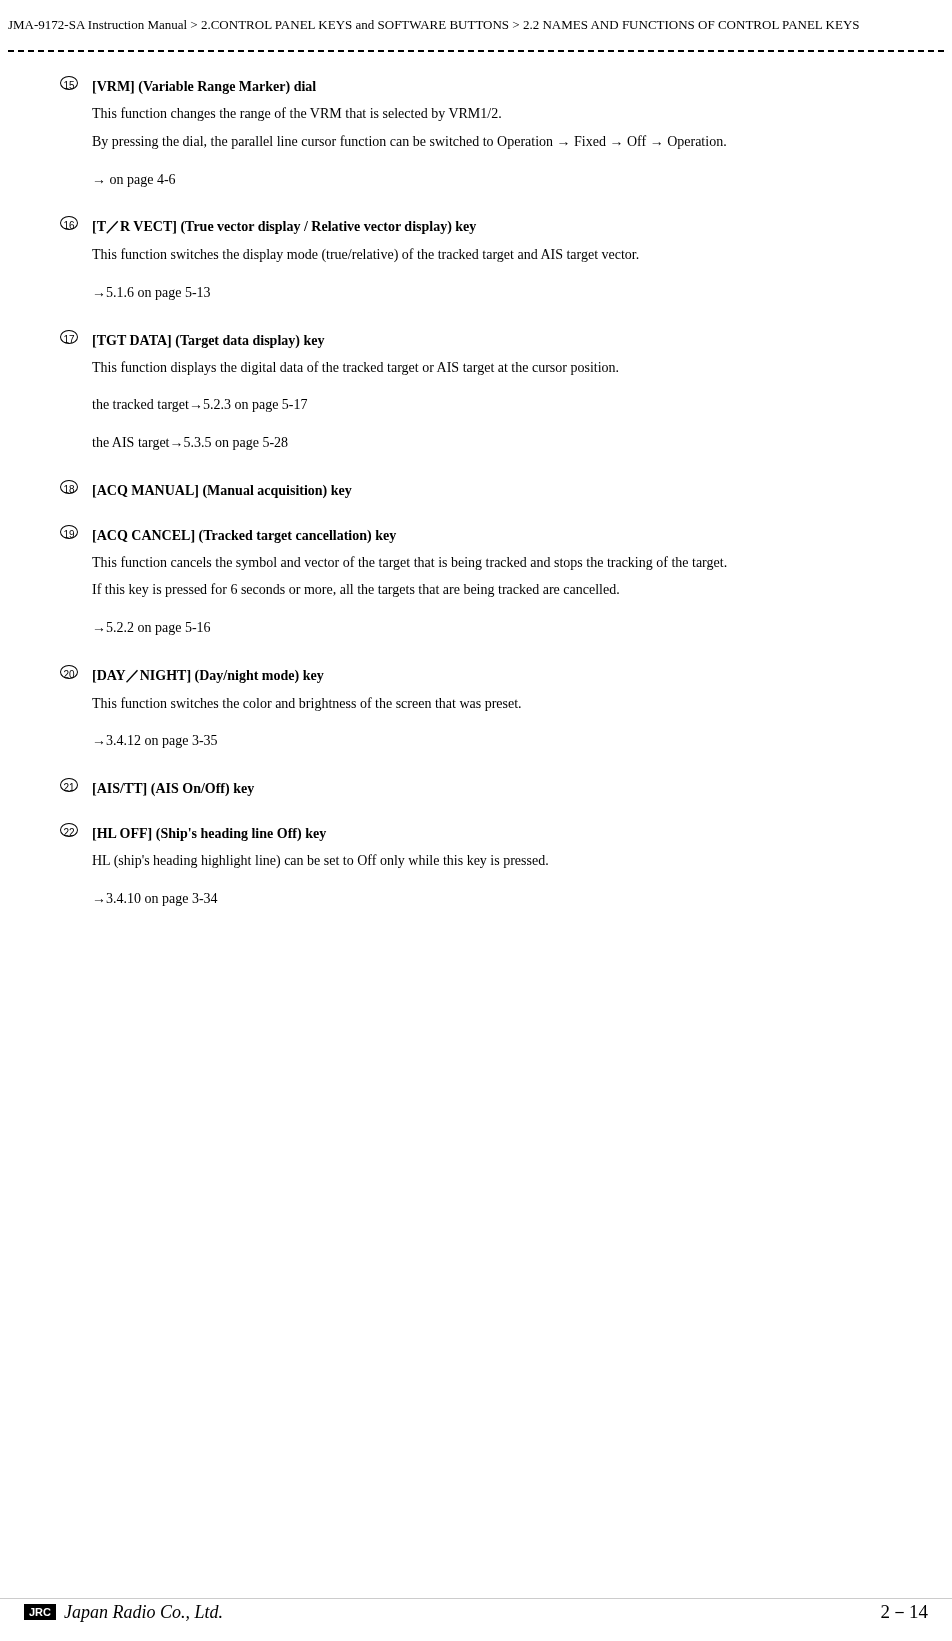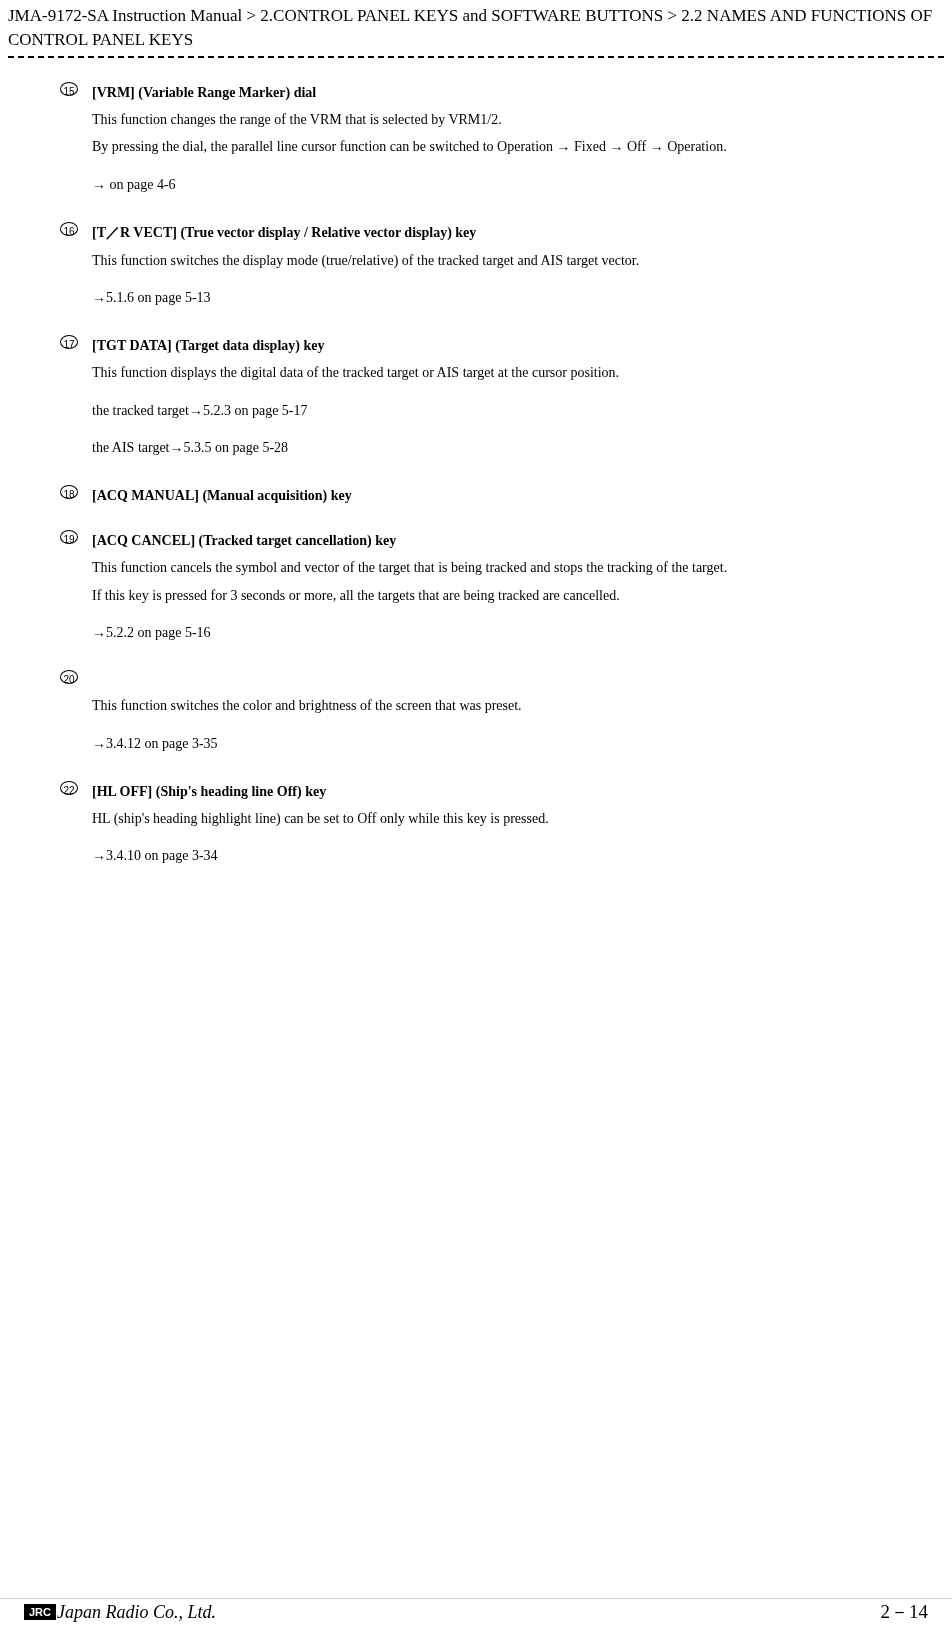--- a/index.html
+++ b/index.html
@@ -8,22 +8,22 @@
       font-size: 14px;
       color: #000;
       background: #fff;
       width: 952px;
       min-height: 1641px;
       position: relative;
     }
 
     
     .breadcrumb {
-      font-size: 17px;
-      padding: 4px 8px;
+      font-size: 13px;
+      padding: 16px 8px;
       line-height: 1.4;
       border-bottom: none;
     }
 
     
     .dashed-line {
       border: none;
       border-top: 2px dashed #000;
       margin: 0 8px;
     }
@@ -82,21 +82,21 @@
       display: flex;
       align-items: center;
       justify-content: space-between;
       padding: 0 24px;
       border-top: 1px solid #ccc;
     }
 
     .footer-logo {
       display: flex;
       align-items: center;
-      gap: 1px;
+      gap: 8px;
       text-align: center;
     }
 
     .footer-logo-box {
       background: #000;
       color: #fff;
       font-size: 11px;
       font-weight: bold;
       padding: 2px 5px;
       font-family: sans-serif;
@@ -173,34 +173,39 @@
         <span class="section-title">[ACQ MANUAL] (Manual acquisition) key</span>
       </div>
     </div>
     <div class="section">
       <div class="section-header">
         <span class="section-number"><span class="circled">19</span></span>
         <span class="section-title">[ACQ CANCEL] (Tracked target cancellation) key</span>
       </div>
       <div class="section-body">
         <p>This function cancels the symbol and vector of the target that is being tracked and stops the tracking of the target.</p>
-        <p>If this key is pressed for 3 seconds or more, all the targets that are being tracked are cancelled.</p>
+        <p>If this key is pressed for 6 seconds or more, all the targets that are being tracked are cancelled.</p>
         <p class="ref-link">→5.2.2 on page 5-16</p>
       </div>
     </div>
     <div class="section">
       <div class="section-header">
         <span class="section-number"><span class="circled">20</span></span>
+        <span class="section-title">[DAY／NIGHT] (Day/night mode) key</span>
       </div>
       <div class="section-body">
         <p>This function switches the color and brightness of the screen that was preset.</p>
         <p class="ref-link">→3.4.12 on page 3-35</p>
       </div>
     </div>
     <div class="section">
+      <div class="section-header">
+        <span class="section-number"><span class="circled">21</span></span>
+        <span class="section-title">[AIS/TT] (AIS On/Off) key</span>
+      </div>
     </div>
     <div class="section">
       <div class="section-header">
         <span class="section-number"><span class="circled">22</span></span>
         <span class="section-title">[HL OFF] (Ship's heading line Off) key</span>
       </div>
       <div class="section-body">
         <p>HL (ship's heading highlight line) can be set to Off only while this key is pressed.</p>
         <p class="ref-link">→3.4.10 on page 3-34</p>
       </div>

